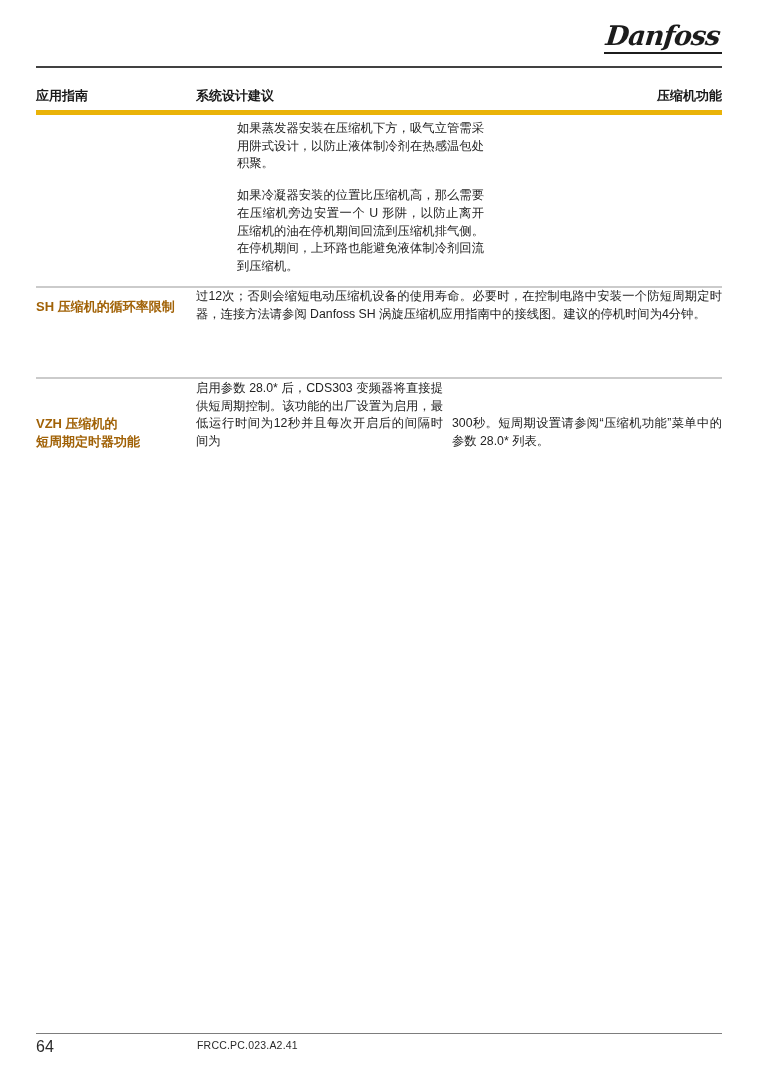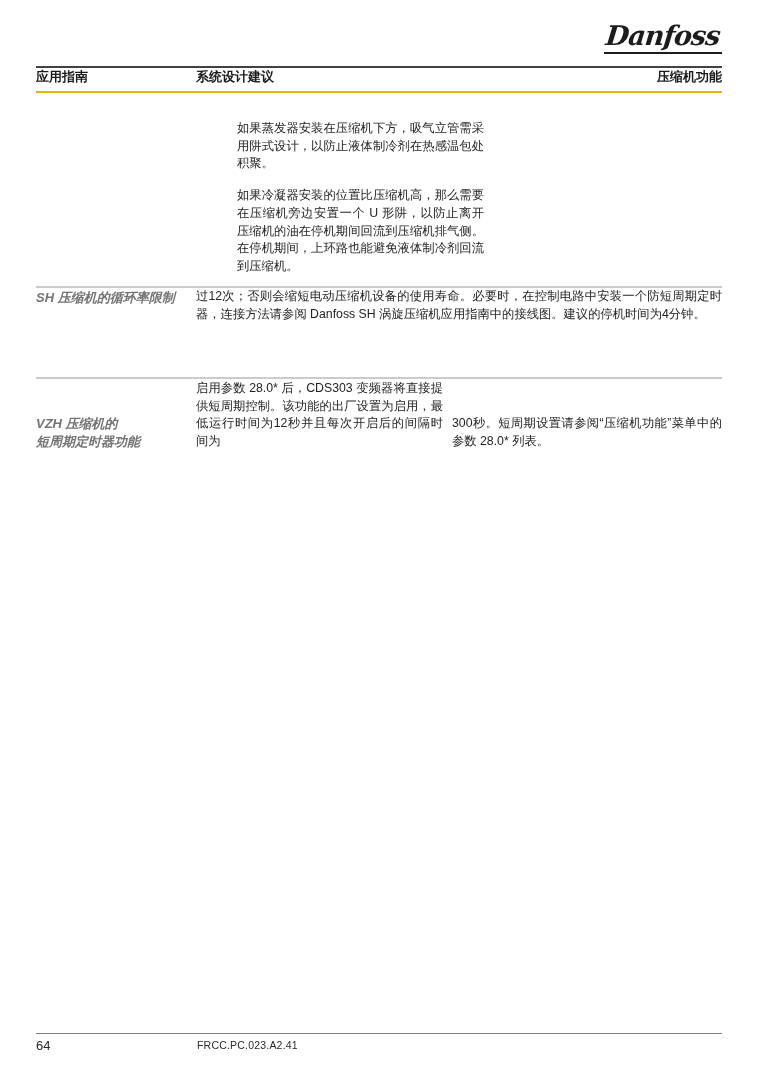--- a/index.html
+++ b/index.html
@@ -41,22 +41,22 @@
     margin-top: 1px;
   }
 
   
   .header {
     position: absolute;
     top: 66px;
     left: 36px;
     width: 686px;
     border-top: 2px solid #414141;
-    border-bottom: 2px solid #eab308;
-    padding: 0 0 5px 0;
+    border-bottom: 5px solid #eab308;
+    padding: 19px 0 5px 0;
     display: flex;
     align-items: flex-start;
     font-size: 13px;
     font-weight: bold;
     color: #1a1a1a;
   }
   .header .h-left   { width: 160px; flex: none; }
   .header .h-center { flex: 1; }
   .header .h-right  { flex: none; text-align: right; }
 
@@ -67,24 +67,23 @@
     width: 686px;
     display: flex;
     align-items: flex-start;
   }
   .c-title {
     width: 160px;
     flex: none;
     font-size: 13px;
     line-height: 18px;
     font-weight: bold;
-    color: #737373;
+    color: #a16207;
     white-space: pre-line;
-    padding-top: 1px;
-    font-style: italic;
+    padding-top: 10px;
   }
   .c-mid {
     width: 247px;
     flex: none;
     margin-right: 9px;
   }
   .c-right { flex: 1; }
   .body-text p {
     font-size: 12.3px;
     line-height: 17.7px;
@@ -113,21 +112,21 @@
     top: 1033px;
     left: 36px;
     width: 686px;
     height: 1px;
     background: #7d7d7d;
   }
   .page-number {
     position: absolute;
     top: 1038px;
     left: 36px;
-    font-size: 13px;
+    font-size: 16px;
     color: #2a2a2a;
   }
   .doc-number {
     position: absolute;
     top: 1039px;
     left: 197px;
     font-size: 10.5px;
     letter-spacing: 0.2px;
     color: #2a2a2a;
     text-align: center;

